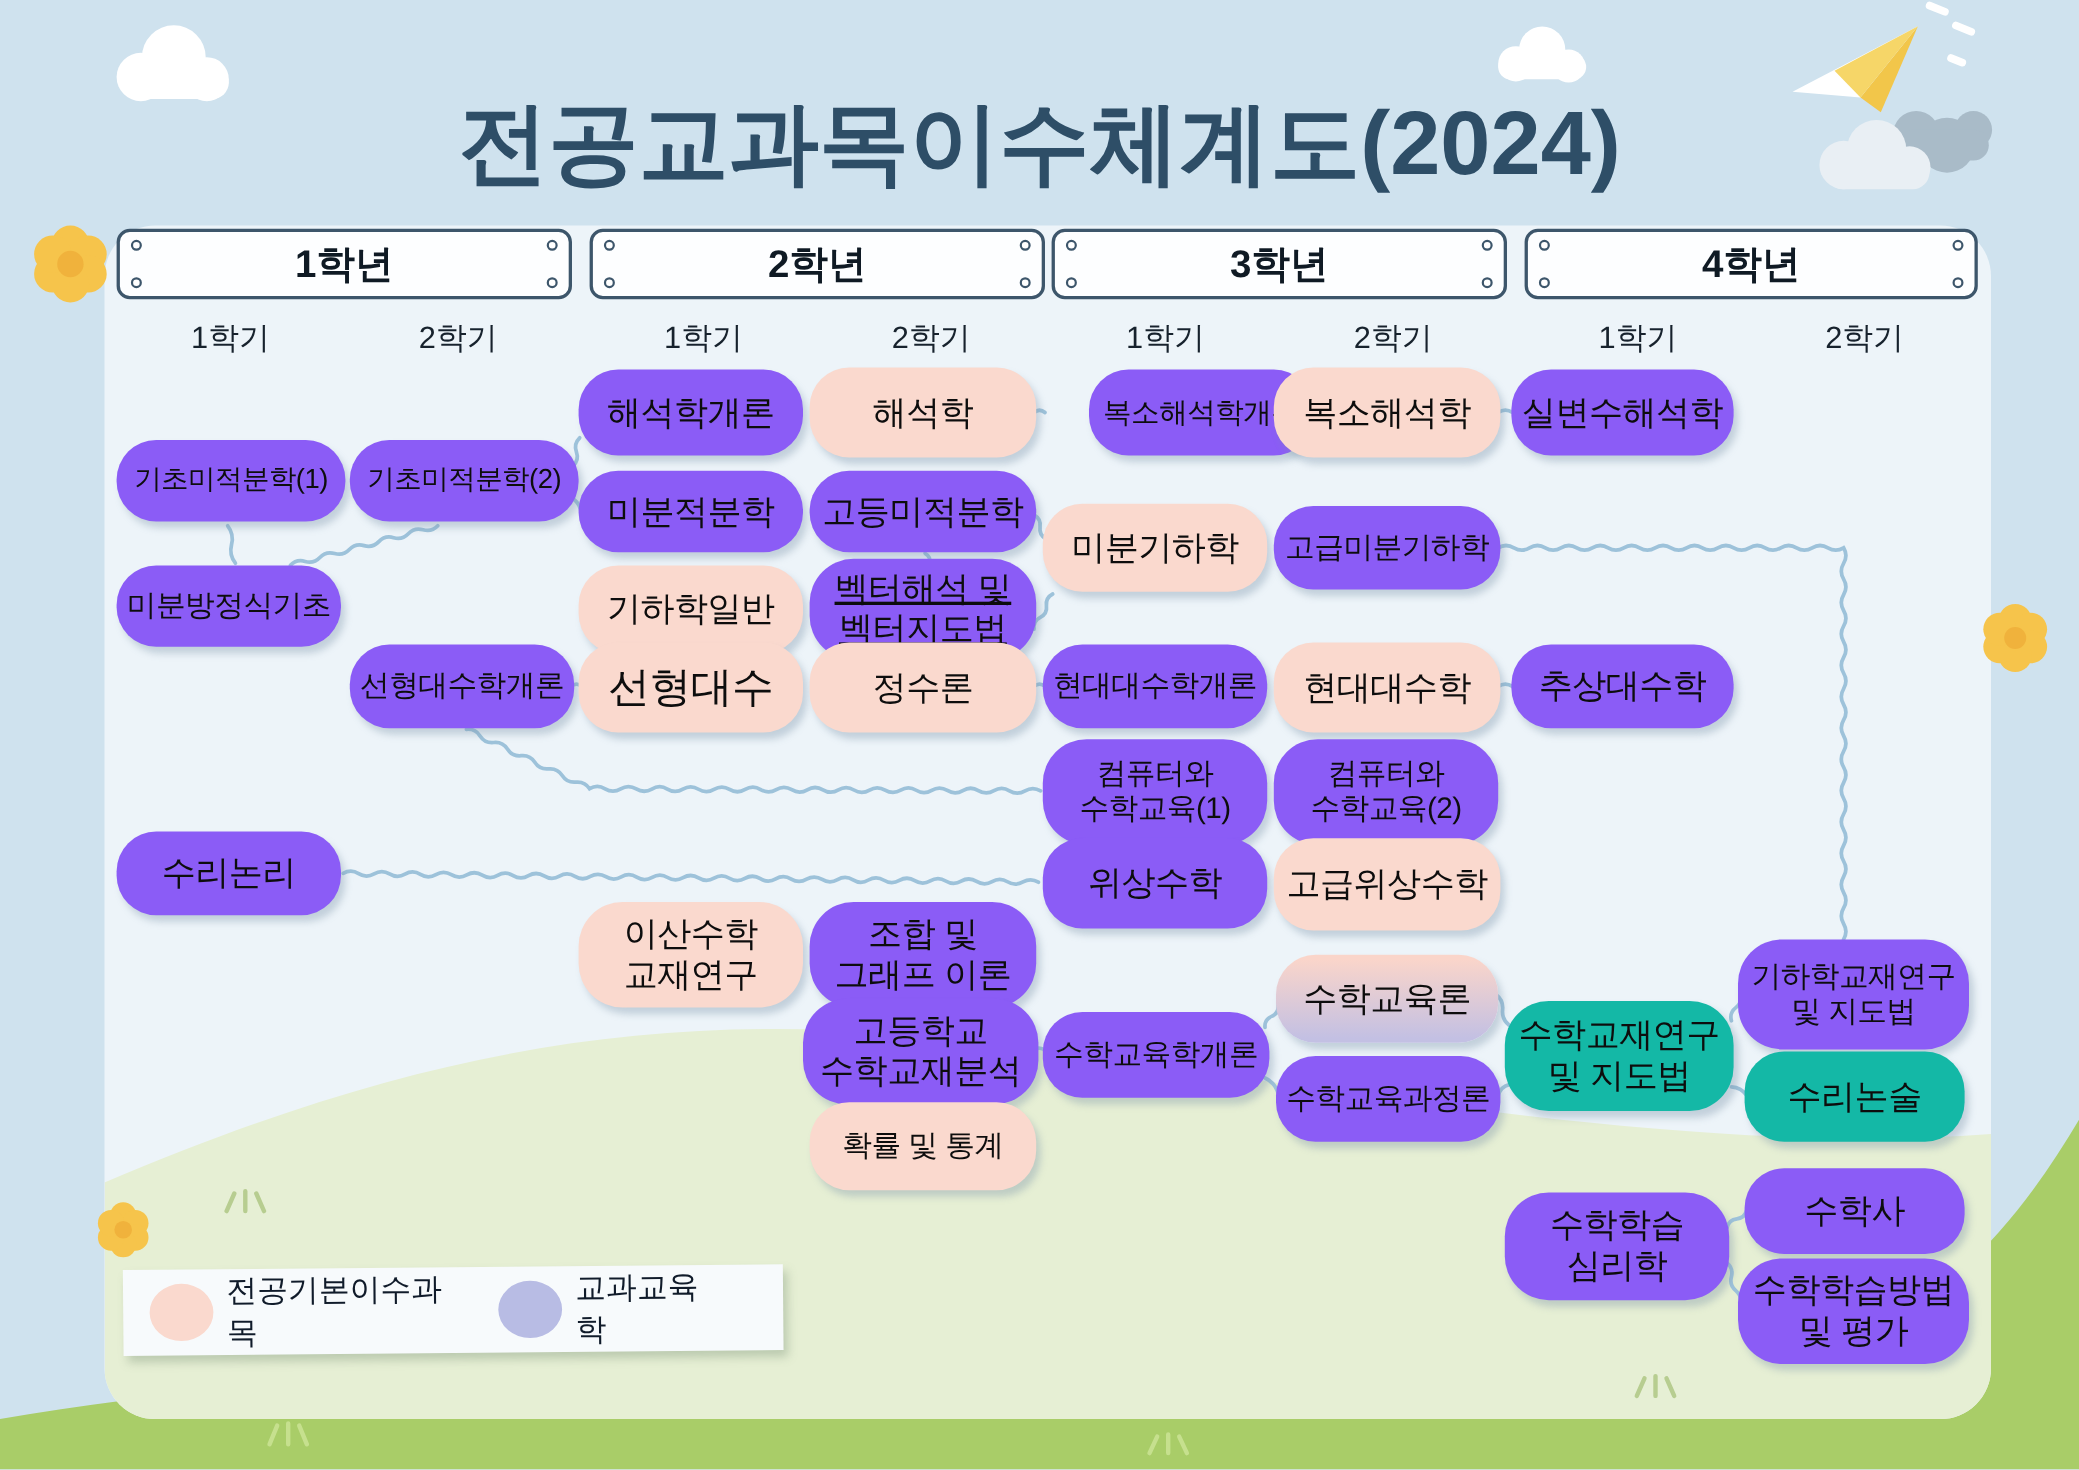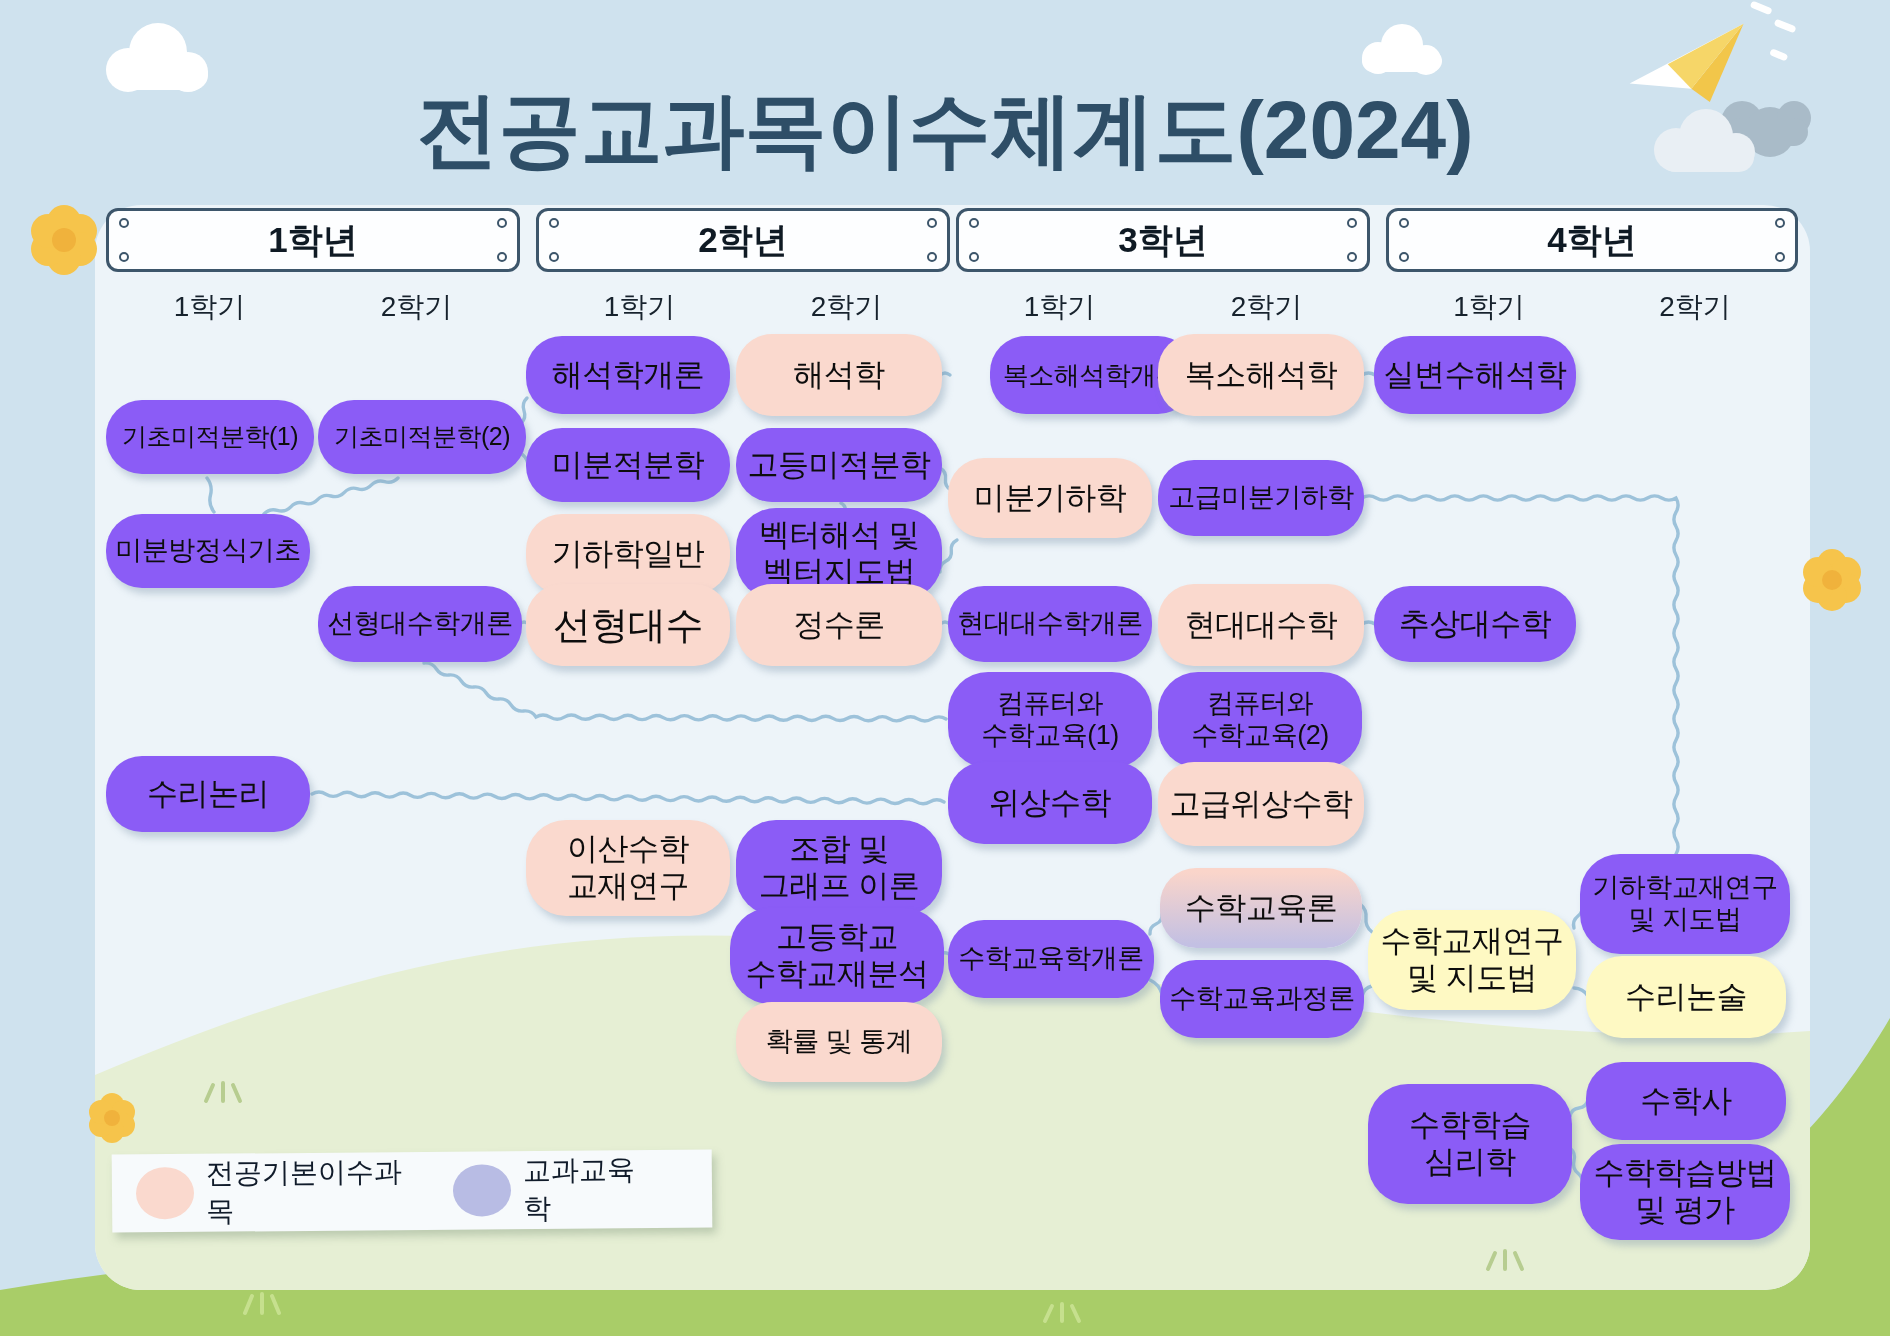--- a/index.html
+++ b/index.html
@@ -31,21 +31,21 @@
 
   .connectors{position:absolute;left:0;top:0;z-index:4;pointer-events:none}
   .decor{position:absolute;left:0;top:0;z-index:6;pointer-events:none}
 
   .node{position:absolute;display:flex;align-items:center;justify-content:center;
         text-align:center;border-radius:36px;color:#0d0d0d;z-index:5;
         white-space:pre-line;line-height:1.18;letter-spacing:-0.5px;font-weight:500;
         box-shadow:4px 6px 7px rgba(125,150,172,.38);box-sizing:border-box}
   .node.blue{background:#8b5cf6}
   .node.pink{background:#fad9ce}
-  .node.purple{background:#fef9c3}
+  .node.purple{background:#14b8a6}
   .node.grad{background:linear-gradient(180deg,#fad5ca 5%,#c3c0e3 95%)}
 
   .legend{position:absolute;left:112px;top:1152px;width:600px;height:78px;
           background:#f7fafc;box-shadow:4px 6px 9px rgba(110,135,110,.35);
           display:flex;align-items:center;padding:0 24px;z-index:6;
           transform:rotate(-.5deg);box-sizing:border-box}
   .legend .sw{width:58px;height:52px;border-radius:50%;flex:0 0 auto}
   .legend .sw.pink{background:#fad9ce}
   .legend .sw.purple{background:#b8bce4}
   .legend .lab{font-size:28px;color:#101b2a;margin-left:12px;margin-right:28px;font-weight:500}
@@ -124,21 +124,21 @@
       <div class="node blue" title="해석학개론" style="left: 526px; top: 336px; width: 204px; height: 78px; font-size: 31px;">해석학개론</div>
       <div class="node pink" title="해석학" style="left: 736px; top: 334px; width: 206px; height: 82px; font-size: 31px;">해석학</div>
       <div class="node blue" title="복소해석학개론" style="left: 990px; top: 336px; width: 204px; height: 78px; font-size: 26px;">복소해석학개론</div>
       <div class="node pink" title="복소해석학" style="left: 1158px; top: 334px; width: 206px; height: 82px; font-size: 31px;">복소해석학</div>
       <div class="node blue" title="실변수해석학" style="left: 1374px; top: 336px; width: 202px; height: 78px; font-size: 31px;">실변수해석학</div>
       <div class="node blue" title="미분적분학" style="left: 526px; top: 428px; width: 204px; height: 74px; font-size: 31px;">미분적분학</div>
       <div class="node blue" title="고등미적분학" style="left: 736px; top: 428px; width: 206px; height: 74px; font-size: 31px;">고등미적분학</div>
       <div class="node pink" title="미분기하학" style="left: 948px; top: 458px; width: 204px; height: 80px; font-size: 31px;">미분기하학</div>
       <div class="node blue" title="고급미분기하학" style="left: 1158px; top: 460px; width: 206px; height: 76px; font-size: 27px;">고급미분기하학</div>
       <div class="node pink" title="기하학일반" style="left: 526px; top: 514px; width: 204px; height: 80px; font-size: 31px;">기하학일반</div>
-      <div class="node blue" title="벡터해석 및 벡터지도법" style="left: 736px; top: 508px; width: 206px; height: 92px; font-size: 31px; border-radius: 40px;">벡터해석 및
+      <div class="node blue" title="벡터해석 및 벡터지도법" style="left: 736px; top: 508px; width: 206px; height: 92px; font-size: 31px; border-radius: 40px; text-decoration: underline;">벡터해석 및
 벡터지도법</div>
       <div class="node blue" title="선형대수학개론" style="left: 318px; top: 586px; width: 204px; height: 76px; font-size: 27px;">선형대수학개론</div>
       <div class="node pink" title="선형대수" style="left: 526px; top: 584px; width: 204px; height: 82px; font-size: 38px;">선형대수</div>
       <div class="node pink" title="정수론" style="left: 736px; top: 584px; width: 206px; height: 82px; font-size: 31px;">정수론</div>
       <div class="node blue" title="현대대수학개론" style="left: 948px; top: 586px; width: 204px; height: 76px; font-size: 27px;">현대대수학개론</div>
       <div class="node pink" title="현대대수학" style="left: 1158px; top: 584px; width: 206px; height: 82px; font-size: 31px; font-family: Liberation Serif, serif;">현대대수학</div>
       <div class="node blue" title="추상대수학" style="left: 1374px; top: 586px; width: 202px; height: 76px; font-size: 31px;">추상대수학</div>
       <div class="node blue" title="컴퓨터와 수학교육(1)" style="left: 948px; top: 672px; width: 204px; height: 96px; font-size: 27px; border-radius: 40px;">컴퓨터와
 수학교육(1)</div>
       <div class="node blue" title="컴퓨터와 수학교육(2)" style="left: 1158px; top: 672px; width: 204px; height: 96px; font-size: 27px; border-radius: 40px;">컴퓨터와
@@ -154,21 +154,21 @@
       <div class="node blue" title="고등학교 수학교재분석" style="left: 730px; top: 908px; width: 214px; height: 96px; font-size: 31px; border-radius: 40px;">고등학교
 수학교재분석</div>
       <div class="node blue" title="수학교육학개론" style="left: 948px; top: 920px; width: 206px; height: 78px; font-size: 27px;">수학교육학개론</div>
       <div class="node blue" title="수학교육과정론" style="left: 1160px; top: 960px; width: 204px; height: 78px; font-size: 27px;">수학교육과정론</div>
       <div class="node purple" title="수학교재연구 및 지도법" style="left: 1368px; top: 910px; width: 208px; height: 100px; font-size: 31px; border-radius: 40px;">수학교재연구
 및 지도법</div>
       <div class="node blue" title="기하학교재연구 및 지도법" style="left: 1580px; top: 854px; width: 210px; height: 100px; font-size: 27px; border-radius: 40px;">기하학교재연구
 및 지도법</div>
       <div class="node purple" title="수리논술" style="left: 1586px; top: 956px; width: 200px; height: 82px; font-size: 31px;">수리논술</div>
       <div class="node pink" title="확률 및 통계" style="left: 736px; top: 1002px; width: 206px; height: 80px; font-size: 27px;">확률 및 통계</div>
-      <div class="node blue" title="수학학습 심리학" style="left: 1368px; top: 1084px; width: 204px; height: 120px; font-size: 31px; border-radius: 40px;">수학학습
+      <div class="node blue" title="수학학습 심리학" style="left: 1368px; top: 1084px; width: 204px; height: 98px; font-size: 31px; border-radius: 40px;">수학학습
 심리학</div>
       <div class="node blue" title="수학사" style="left: 1586px; top: 1062px; width: 200px; height: 78px; font-size: 31px;">수학사</div>
       <div class="node blue" title="수학학습방법 및 평가" style="left: 1580px; top: 1144px; width: 210px; height: 96px; font-size: 31px; border-radius: 40px;">수학학습방법
 및 평가</div>
     </div>
 
   <div class="legend" id="legend">
       <span class="sw pink"></span>
       <span class="lab">전공기본이수과목</span>
       <span class="sw purple"></span>

